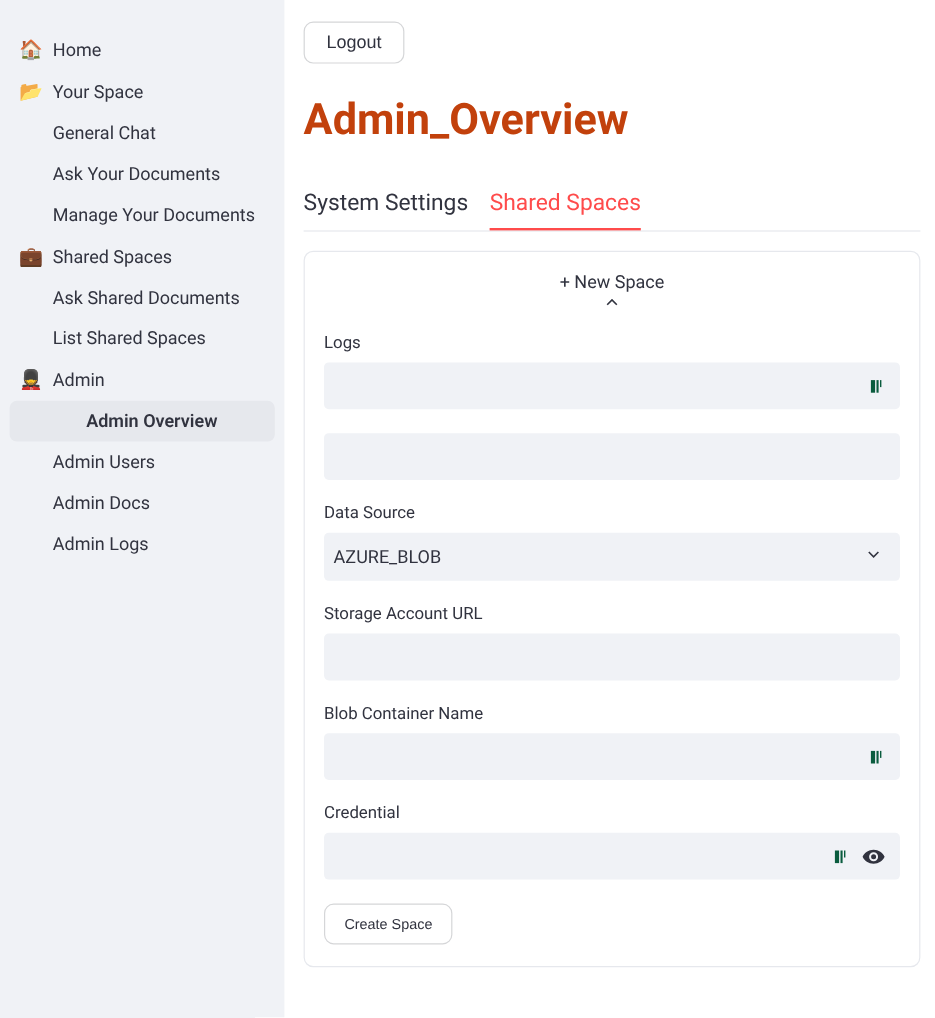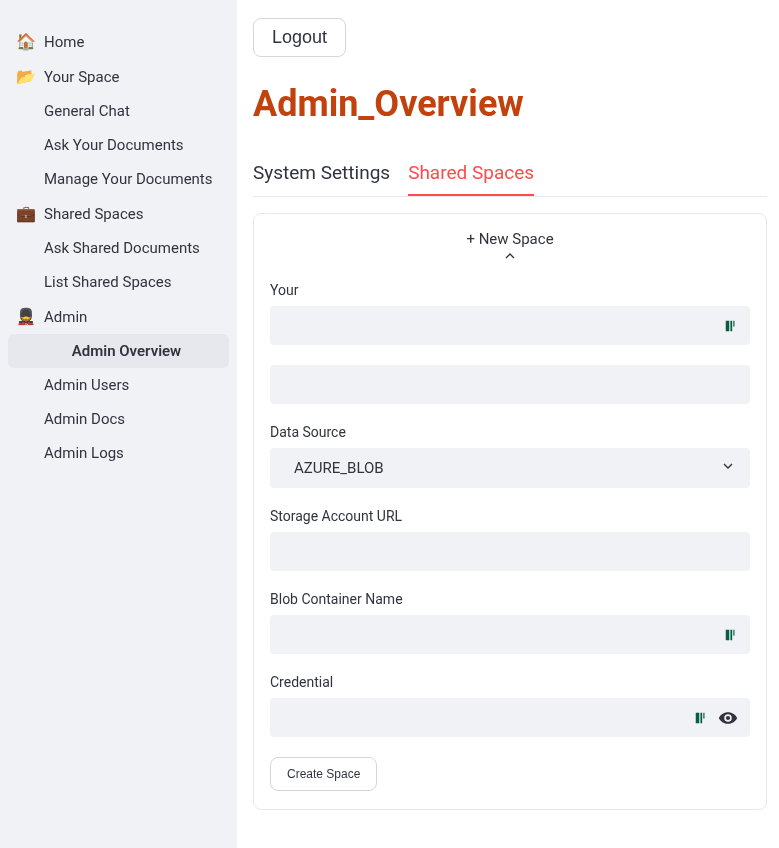--- a/index.html
+++ b/index.html
@@ -46,21 +46,21 @@
     .main {
       flex: 1;
       padding: 18px 12px 0 16px;
       overflow-y: auto;
     }
     .logout-btn {
       background: #fff;
       border: 1px solid #d5d6d8;
       border-radius: 8px;
       padding: 8px 18px;
-      font-size: 18px;
+      font-size: 15px;
       cursor: pointer;
       color: #31333f;
       margin-bottom: 26px;
     }
     .page-title {
       font-size: 36px;
       font-weight: 700;
       color: #c2410c;
       margin-bottom: 26px;
     }
@@ -108,21 +108,21 @@
       display: block;
     }
     .field-group {
       margin-bottom: 20px;
     }
     .text-input, .select-input {
       width: 100%;
       background: #f0f2f6;
       border: none;
       border-radius: 4px;
-      padding: 11px 24px;
+      padding: 11px 8px;
       font-size: 15px;
       color: #31333f;
       position: relative;
     }
     .input-wrap {
       position: relative;
       display: flex;
       align-items: center;
     }
     .input-wrap .text-input {
@@ -228,21 +228,21 @@
     <div class="panel-header">
       <span>+ New Space</span>
       <span>
         <svg class="chevron" viewBox="0 0 24 24" fill="none" stroke="#31333f" stroke-width="2">
             <polyline points="18 15 12 9 6 15"></polyline>
           </svg>
       </span>
     </div>
 
     <div class="field-group">
-      <label class="field-label">Your</label>
+      <label class="field-label">Logs</label>
       <div class="input-wrap">
         <input type="text" class="text-input" style="">
         <div class="input-icons">
           <span class="pw-icon">
             <svg width="14" height="14" viewBox="0 0 24 24">
                 <rect x="3" y="3" width="6" height="18" fill="#0a5c3e"></rect>
                 <rect x="11" y="3" width="3" height="18" fill="#0a5c3e"></rect>
                 <rect x="16" y="3" width="2" height="10" fill="#0a5c3e"></rect>
               </svg>
           </span>

